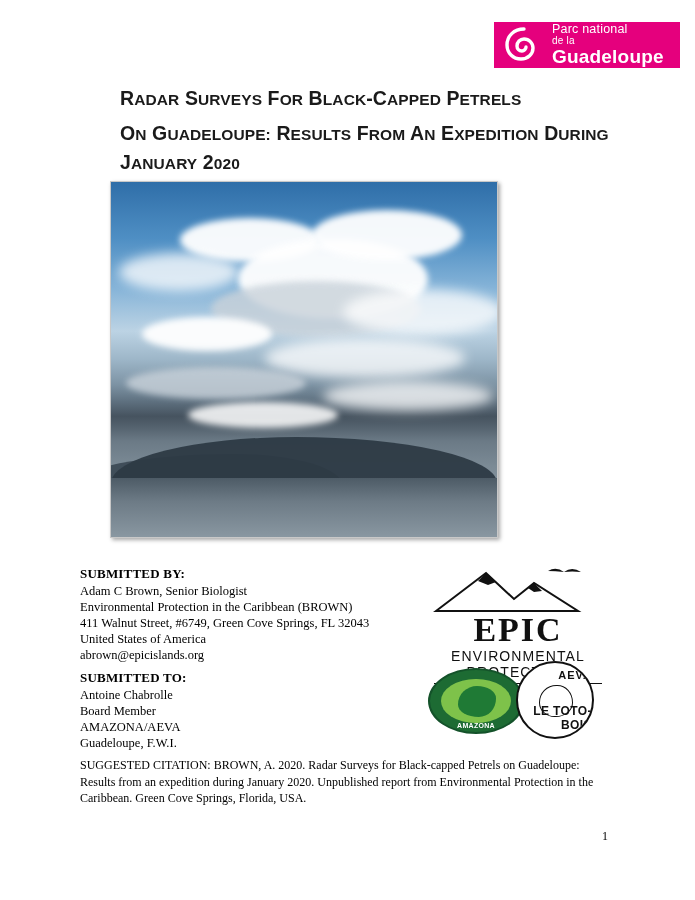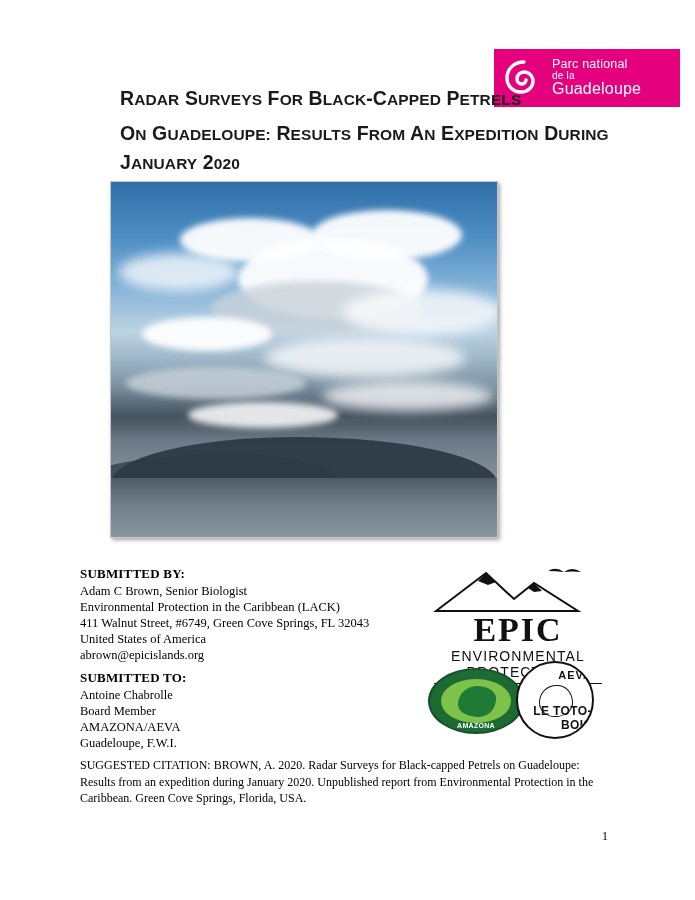--- a/index.html
+++ b/index.html
@@ -21,27 +21,26 @@
     height: 900px;
     box-sizing: border-box;
   }
 
   
   .parc-logo {
     position: absolute;
     top: 22px;
     left: 494px;
     width: 186px;
-    height: 58px;
+    height: 46px;
     background: #e5007d;
     display: flex;
     align-items: center;
     box-sizing: border-box;
     padding: 4px 6px 4px 10px;
-    margin-top: 27px;
   }
   .parc-spiral {
     width: 40px;
     height: 40px;
     flex: 0 0 40px;
     position: relative;
   }
   .parc-text {
     color: #ffffff;
     font-family: "Liberation Sans", sans-serif;
@@ -50,22 +49,22 @@
   }
   .parc-line1 {
     font-size: 12.5px;
     letter-spacing: .2px;
   }
   .parc-line2 {
     font-size: 10px;
     letter-spacing: .2px;
   }
   .parc-line3 {
-    font-size: 16px;
-    font-weight: normal;
+    font-size: 19px;
+    font-weight: bold;
     letter-spacing: .2px;
   }
 
   
   .title-block {
     position: absolute;
     left: 80px;
     top: 84px;
     width: 530px;
   }
@@ -373,21 +372,21 @@
     <div class="cloud soft" style="left:55%; top:56%; width:170px; height:30px;"></div>
     <div class="cloud" style="left:20%; top:62%; width:150px; height:26px; opacity:.85;"></div>
     <div class="island2"></div>
     <div class="island"></div>
     <div class="sea"></div>
   </div>
 
   <div class="submitted-by">
     <div class="sub-head">SUBMITTED BY:</div>
     <div class="sub-line">Adam C Brown, Senior Biologist</div>
-    <div class="sub-line">Environmental Protection in the Caribbean (LACK)</div>
+    <div class="sub-line">Environmental Protection in the Caribbean (BROWN)</div>
     <div class="sub-line">411 Walnut Street, #6749, Green Cove Springs, FL 32043</div>
     <div class="sub-line">United States of America</div>
     <div class="sub-line">abrown@epicislands.org</div>
   </div>
 
   <div class="submitted-to">
     <div class="sub-head">SUBMITTED TO:</div>
     <div class="sub-line">Antoine Chabrolle</div>
     <div class="sub-line">Board Member</div>
     <div class="sub-line">AMAZONA/AEVA</div>

